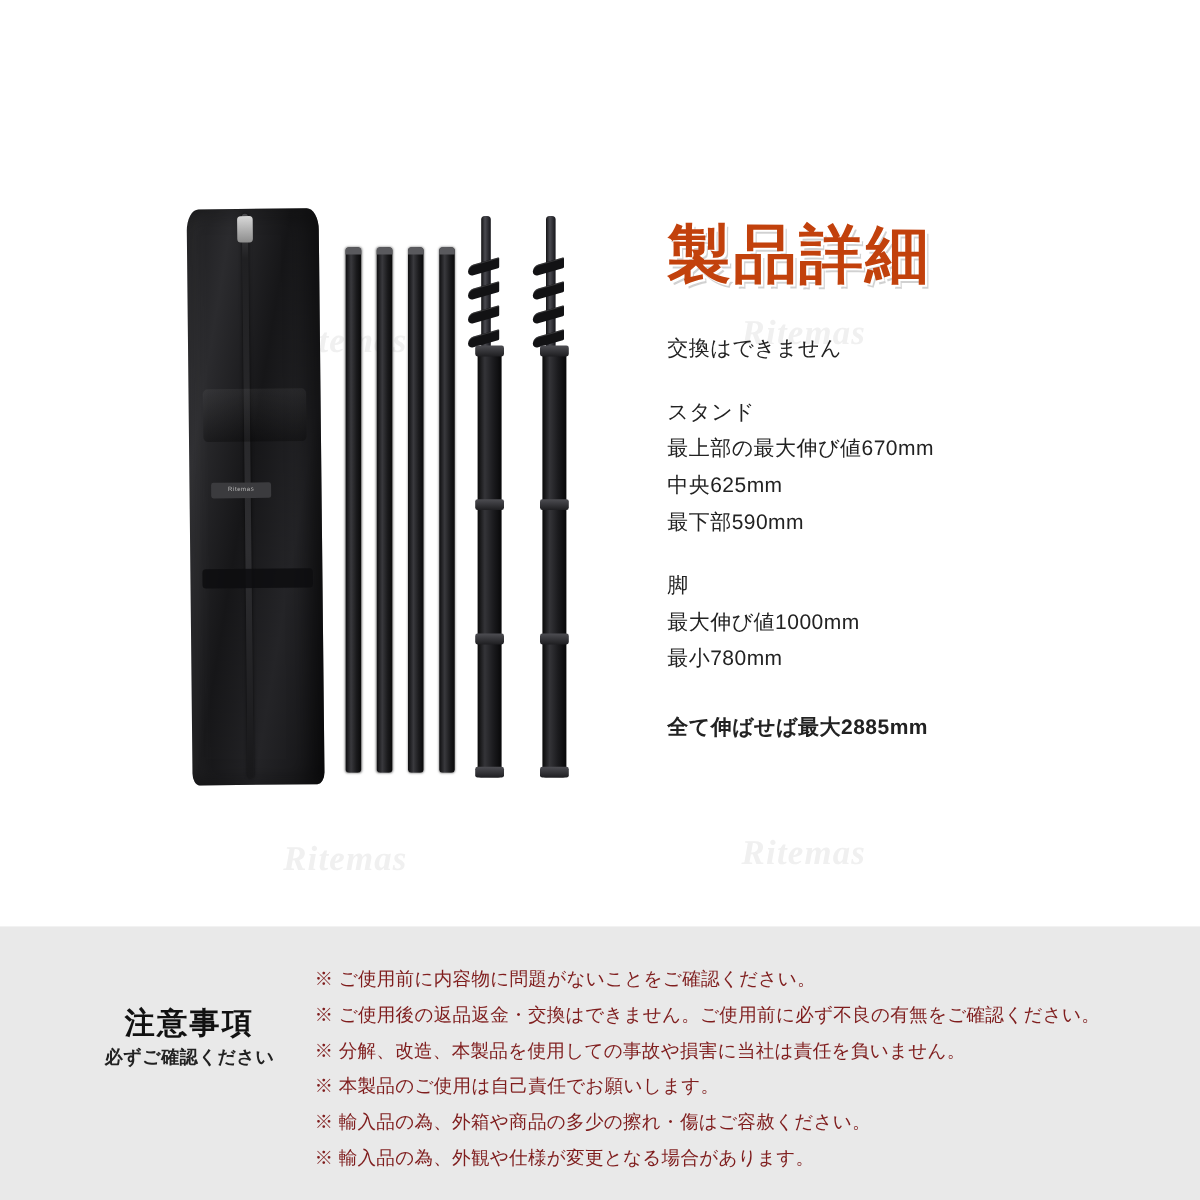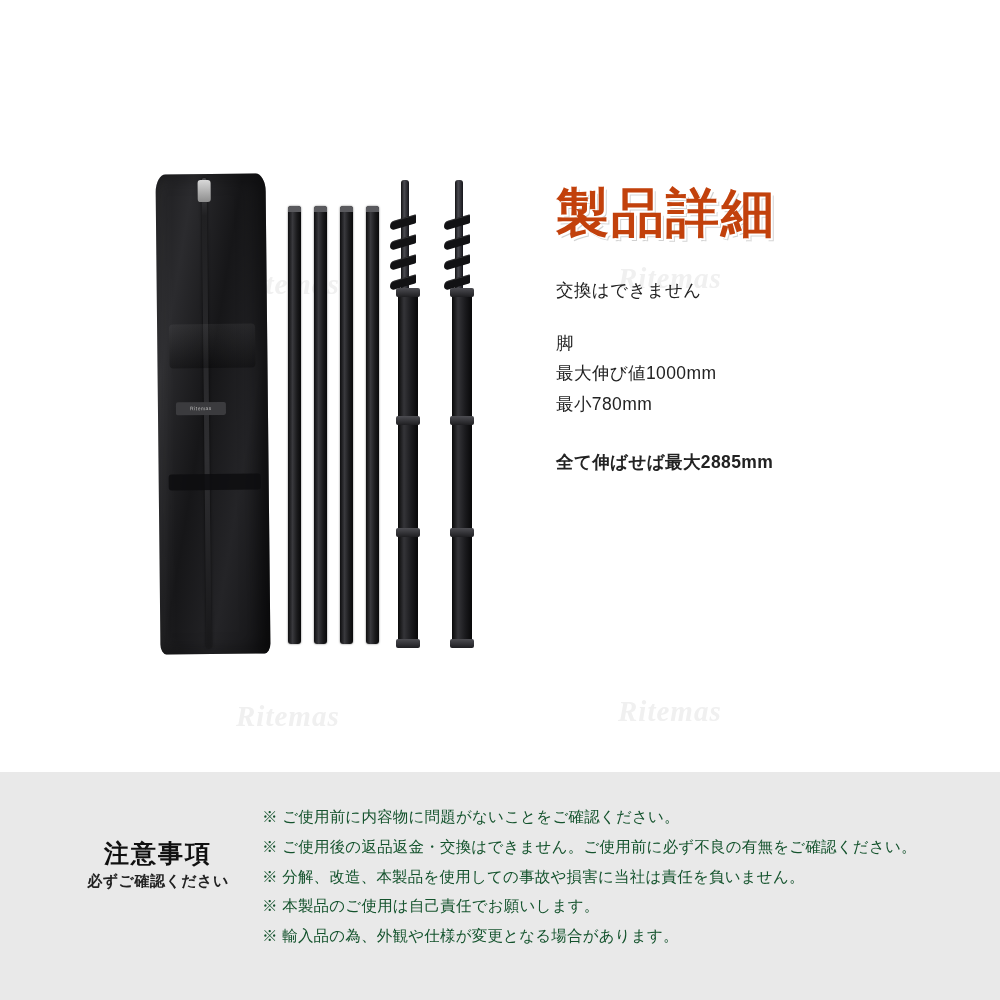--- a/index.html
+++ b/index.html
@@ -260,21 +260,21 @@
     letter-spacing: .5px;
   }
   .notice-list {
     position: absolute;
     left: 262px;
     top: 30px;
     width: 700px;
   }
   .notice-item {
     font-size: 15.5px;
-    color: #14532d;
+    color: #7f1d1d;
     line-height: 1.92;
     letter-spacing: .2px;
     white-space: nowrap;
   }
 </style>
 </head>
 <body>
 
 <div class="page">
 
@@ -327,20 +327,26 @@
 
     </div>
 
     <div class="detail">
       <h1 class="detail-title">製品詳細</h1>
 
       <div class="detail-group">
         <div class="detail-line">交換はできません</div>
       </div>
 
+      <div class="detail-group">
+        <div class="detail-line">スタンド</div>
+        <div class="detail-line">最上部の最大伸び値670mm</div>
+        <div class="detail-line">中央625mm</div>
+        <div class="detail-line">最下部590mm</div>
+      </div>
 
       <div class="detail-group">
         <div class="detail-line">脚</div>
         <div class="detail-line">最大伸び値1000mm</div>
         <div class="detail-line">最小780mm</div>
       </div>
 
       <div class="detail-final">全て伸ばせば最大2885mm</div>
     </div>
 
@@ -351,18 +357,19 @@
     <div class="notice-left">
       <div class="notice-heading">注意事項</div>
       <div class="notice-sub">必ずご確認ください</div>
     </div>
 
     <div class="notice-list">
       <div class="notice-item">※ ご使用前に内容物に問題がないことをご確認ください。</div>
       <div class="notice-item">※ ご使用後の返品返金・交換はできません。ご使用前に必ず不良の有無をご確認ください。</div>
       <div class="notice-item">※ 分解、改造、本製品を使用しての事故や損害に当社は責任を負いません。</div>
       <div class="notice-item">※ 本製品のご使用は自己責任でお願いします。</div>
+      <div class="notice-item">※ 輸入品の為、外箱や商品の多少の擦れ・傷はご容赦ください。</div>
       <div class="notice-item">※ 輸入品の為、外観や仕様が変更となる場合があります。</div>
     </div>
 
   </div>
 
 </div>
 
 </body></html>

